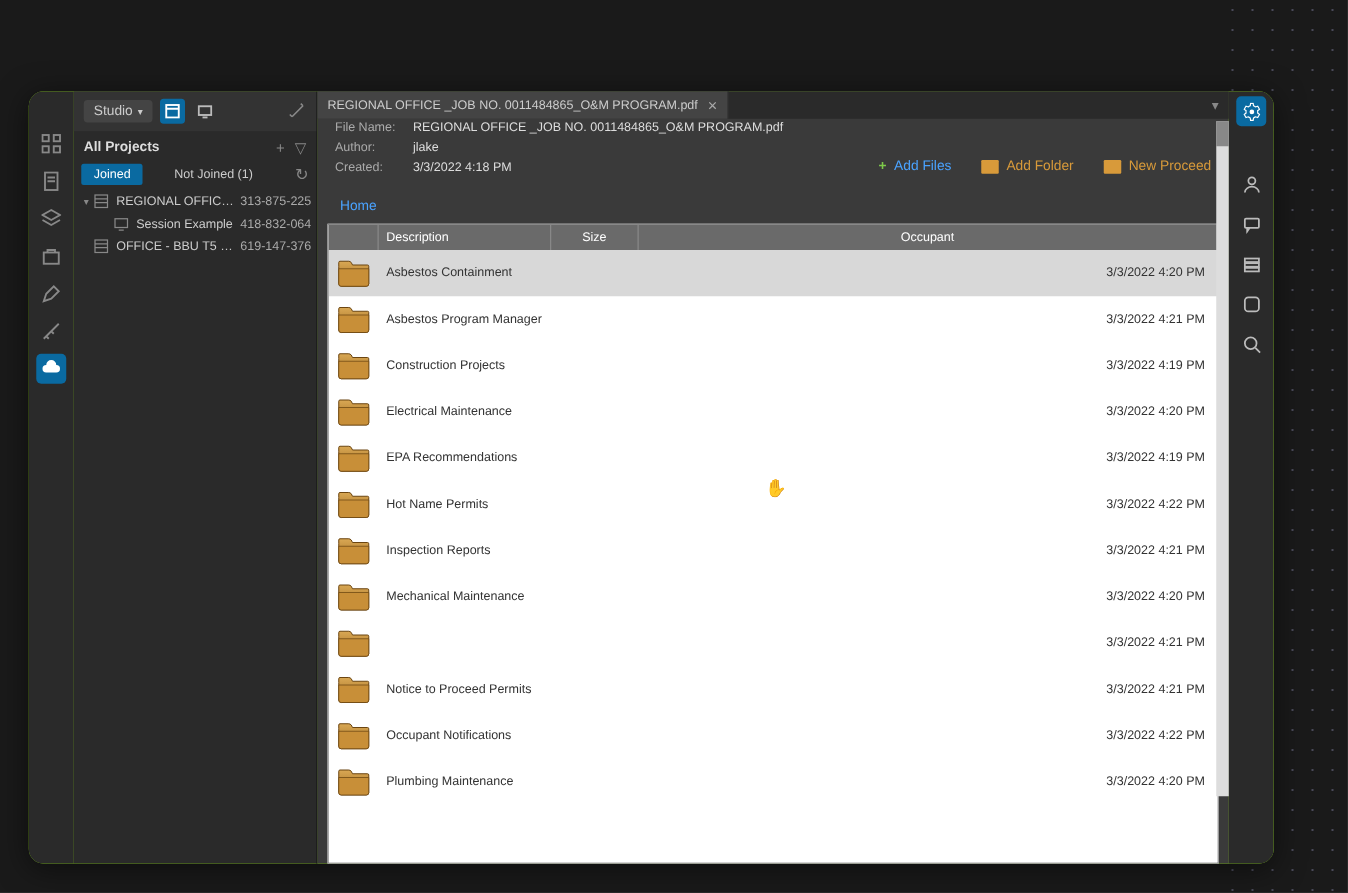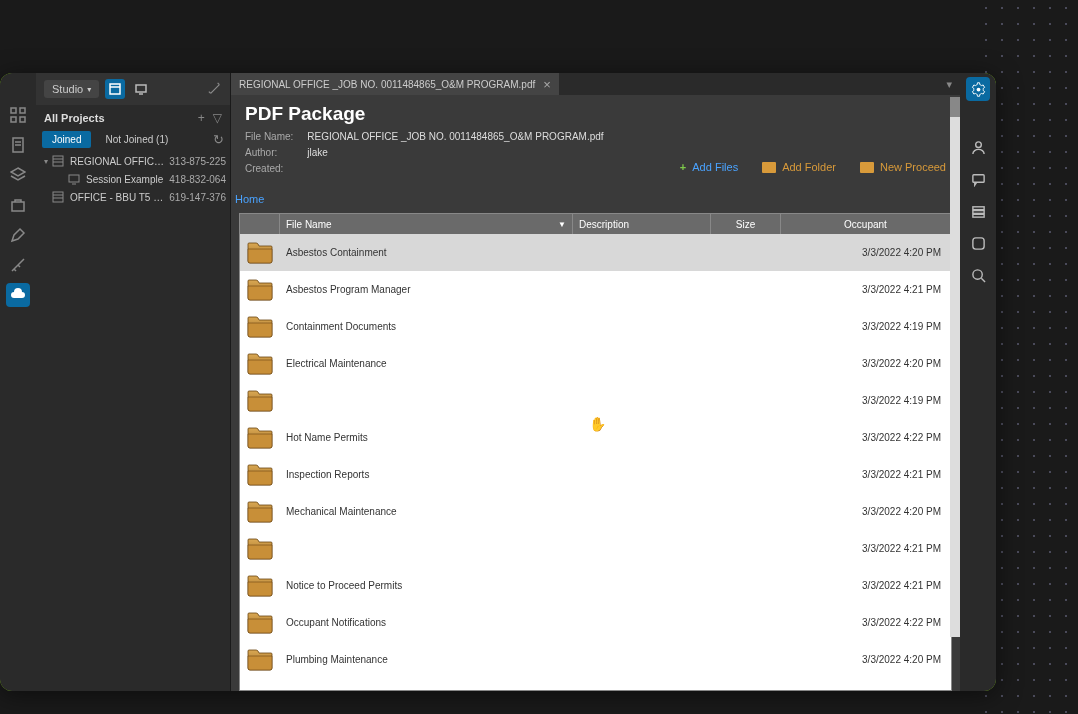--- a/index.html
+++ b/index.html
@@ -2,39 +2,39 @@
 <html><head>
 <meta charset="utf-8">
 <style>
 * { margin: 0; padding: 0; box-sizing: border-box; font-family: -apple-system, Arial, sans-serif; }
 body { background: #1a1a1a; width: 1078px; height: 714px; overflow: hidden; position: relative; }
 
 
 .dots-bg { position: absolute; top: 0; right: 0; width: 100px; height: 714px; background-image: radial-gradient(circle, #4a4a5a 1px, transparent 1px); background-size: 16px 16px; }
 
 
-.window { position: absolute; top: 73px; left: 0; width: 996px; height: 618px; background: #84cc16; border-radius: 12px; overflow: hidden; display: flex; box-shadow: 0 4px 24px rgba(0,0,0,0.5); }
+.window { position: absolute; top: 73px; left: 23px; width: 996px; height: 618px; background: #84cc16; border-radius: 12px; overflow: hidden; display: flex; box-shadow: 0 4px 24px rgba(0,0,0,0.5); }
 
 
 .left-rail { width: 36px; background: #2a2a2a; display: flex; flex-direction: column; align-items: center; padding-top: 30px; gap: 6px; }
 .left-rail .icon { width: 24px; height: 24px; display: flex; align-items: center; justify-content: center; color: #888; cursor: pointer; border-radius: 4px; }
 .left-rail .icon.active { background: #0a6aa1; color: #fff; }
 .left-rail .icon svg { width: 16px; height: 16px; }
 
 
 .sidebar { width: 195px; background: #2a2a2a; border-right: 1px solid #1a1a1a; display: flex; flex-direction: column; }
 .sidebar-top { height: 32px; background: #333; display: flex; align-items: center; padding: 0 8px; gap: 6px; }
 .studio-btn { background: #444; color: #ccc; font-size: 11px; padding: 3px 8px; border-radius: 3px; display: flex; align-items: center; gap: 4px; cursor: pointer; }
 .sidebar-top .sq-icon { width: 20px; height: 20px; display: flex; align-items: center; justify-content: center; color: #fff; border-radius: 3px; }
 .sidebar-top .sq-icon.blue { background: #0a6aa1; }
 .sidebar-header { display: flex; align-items: center; justify-content: space-between; padding: 6px 8px; }
 .sidebar-header-title { color: #ddd; font-size: 11px; font-weight: bold; }
 .sidebar-header-icons { display: flex; gap: 8px; color: #888; }
 .sidebar-header-icons span { cursor: pointer; font-size: 12px; }
-.sidebar-tabs { display: flex; padding: 0 6px; align-items: center; gap: 4px; }
+.sidebar-tabs { display: flex; padding: 0 6px; align-items: center; gap: 15px; }
 .sidebar-tab { font-size: 10px; color: #ccc; padding: 3px 10px; cursor: pointer; border-radius: 2px; }
 .sidebar-tab.active { background: #0a6aa1; color: #fff; }
 .sidebar-tabs .refresh { margin-left: auto; color: #888; font-size: 13px; cursor: pointer; }
 .tree { padding: 4px 0; }
 .tree-row { display: flex; align-items: center; font-size: 10px; color: #ccc; padding: 3px 4px; cursor: pointer; }
 .tree-row .arrow { width: 12px; color: #888; font-size: 8px; text-align: center; }
 .tree-row .ticon { width: 14px; margin-right: 4px; color: #888; display: flex; align-items: center; }
 .tree-row .label { flex: 1; white-space: nowrap; overflow: hidden; text-overflow: ellipsis; }
 .tree-row .num { color: #aaa; margin-left: 4px; font-size: 10px; }
 .tree-row.child { padding-left: 20px; }
@@ -53,21 +53,21 @@
 .meta-block { display: flex; padding: 0 14px 6px; }
 .meta-labels { color: #aaa; font-size: 10px; line-height: 16px; }
 .meta-values { color: #ddd; font-size: 10px; line-height: 16px; margin-left: 14px; }
 .actions { display: flex; gap: 24px; margin-left: auto; align-items: flex-end; padding-bottom: 4px; }
 .action-link { display: flex; align-items: center; gap: 6px; font-size: 11px; cursor: pointer; }
 .action-link.blue { color: #4aa3ff; }
 .action-link.orange { color: #d89a3a; }
 .action-link .plus { color: #7ec94a; font-weight: bold; }
 .action-link .fldicon { width: 14px; height: 11px; background: #d89a3a; border-radius: 1px; position: relative; }
 
-.breadcrumb { padding: 6px 4px; }
+.breadcrumb { padding: 6px 18px; }
 .breadcrumb a { color: #4aa3ff; font-size: 11px; text-decoration: none; cursor: pointer; }
 
 .table-wrap { background: #fff; margin: 0 8px; border: 1px solid #888; flex: 1; overflow: hidden; position: relative; }
 .thead { height: 20px; background: #6a6a6a; display: flex; color: #fff; font-size: 10px; }
 .th { display: flex; align-items: center; padding: 0 6px; border-right: 1px solid #888; }
 .th.icon-col { width: 40px; }
 .th.name-col { width: 293px; justify-content: space-between; }
 .th.desc-col { width: 138px; }
 .th.size-col { width: 70px; justify-content: center; }
 .th.mod-col { flex: 1; justify-content: center; }
@@ -223,31 +223,31 @@
 
   <div class="main">
     <div class="tab-strip">
       <div class="file-tab">
         <span>REGIONAL  OFFICE _JOB NO. 0011484865_O&amp;M PROGRAM.pdf</span>
         <span class="close">×</span>
       </div>
       <span class="chevdown">▾</span>
     </div>
 
-    <div class="pkg-title">PDF Package</div>
 
     <div class="meta-block">
       <div class="meta-labels">
         <div>File Name:</div>
         <div>Author:</div>
         <div>Created:</div>
       </div>
       <div class="meta-values">
         <div>REGIONAL  OFFICE _JOB NO. 0011484865_O&amp;M PROGRAM.pdf</div>
         <div>jlake</div>
+        <div>3/3/2022 4:18 PM</div>
       </div>
       <div class="actions">
         <div class="action-link blue">
             <span class="plus">+</span>
             <span>Add Files</span>
           </div>
         <div class="action-link orange">
             <span class="fldicon"></span>
             <span>Add Folder</span>
           </div>
@@ -258,24 +258,20 @@
       </div>
     </div>
 
     <div class="breadcrumb">
       <a>Home</a>
     </div>
 
     <div class="table-wrap">
       <div class="thead">
         <div class="th icon-col"></div>
-        <div class="th name-col">
-            <span>File Name</span>
-            <span class="sort-arrow">▼</span>
-          </div>
         <div class="th desc-col">Description</div>
         <div class="th size-col">Size</div>
         <div class="th mod-col">Occupant</div>
       </div>
       <div class="tbody" id="tbody">
           <div class="trow hover">
             <div class="cell-icon">
               <svg class="folder-svg" viewBox="0 0 28 24">
                 <defs>
                   <linearGradient id="fg" x1="0" y1="0" x2="0" y2="1">
@@ -316,21 +312,21 @@
                 <defs>
                   <linearGradient id="fg" x1="0" y1="0" x2="0" y2="1">
                     <stop offset="0" stop-color="#d9a854"></stop>
                     <stop offset="1" stop-color="#a06a1f"></stop>
                   </linearGradient>
                 </defs>
                 <path d="M2 6 L2 3 Q2 2 3 2 L10 2 Q11 2 12 3 L13 5 L25 5 Q26 5 26 6 L26 20 Q26 22 24 22 L4 22 Q2 22 2 20 Z" fill="url(#fg)" stroke="#6b4510" stroke-width="0.8"></path>
                 <path d="M2 8 L26 8 L26 20 Q26 22 24 22 L4 22 Q2 22 2 20 Z" fill="#c88f38" stroke="#6b4510" stroke-width="0.6"></path>
               </svg>
             </div>
-            <div class="cell-name">Containment Documents</div>
+            <div class="cell-name">Construction Projects</div>
             <div class="cell-desc"></div>
             <div class="cell-size"></div>
             <div class="cell-mod">3/3/2022 4:19 PM</div>
           </div>
           <div class="trow">
             <div class="cell-icon">
               <svg class="folder-svg" viewBox="0 0 28 24">
                 <defs>
                   <linearGradient id="fg" x1="0" y1="0" x2="0" y2="1">
                     <stop offset="0" stop-color="#d9a854"></stop>
@@ -352,20 +348,21 @@
                 <defs>
                   <linearGradient id="fg" x1="0" y1="0" x2="0" y2="1">
                     <stop offset="0" stop-color="#d9a854"></stop>
                     <stop offset="1" stop-color="#a06a1f"></stop>
                   </linearGradient>
                 </defs>
                 <path d="M2 6 L2 3 Q2 2 3 2 L10 2 Q11 2 12 3 L13 5 L25 5 Q26 5 26 6 L26 20 Q26 22 24 22 L4 22 Q2 22 2 20 Z" fill="url(#fg)" stroke="#6b4510" stroke-width="0.8"></path>
                 <path d="M2 8 L26 8 L26 20 Q26 22 24 22 L4 22 Q2 22 2 20 Z" fill="#c88f38" stroke="#6b4510" stroke-width="0.6"></path>
               </svg>
             </div>
+            <div class="cell-name">EPA Recommendations</div>
             <div class="cell-desc"></div>
             <div class="cell-size"></div>
             <div class="cell-mod">3/3/2022 4:19 PM</div>
           </div>
           <div class="trow">
             <div class="cell-icon">
               <svg class="folder-svg" viewBox="0 0 28 24">
                 <defs>
                   <linearGradient id="fg" x1="0" y1="0" x2="0" y2="1">
                     <stop offset="0" stop-color="#d9a854"></stop>

